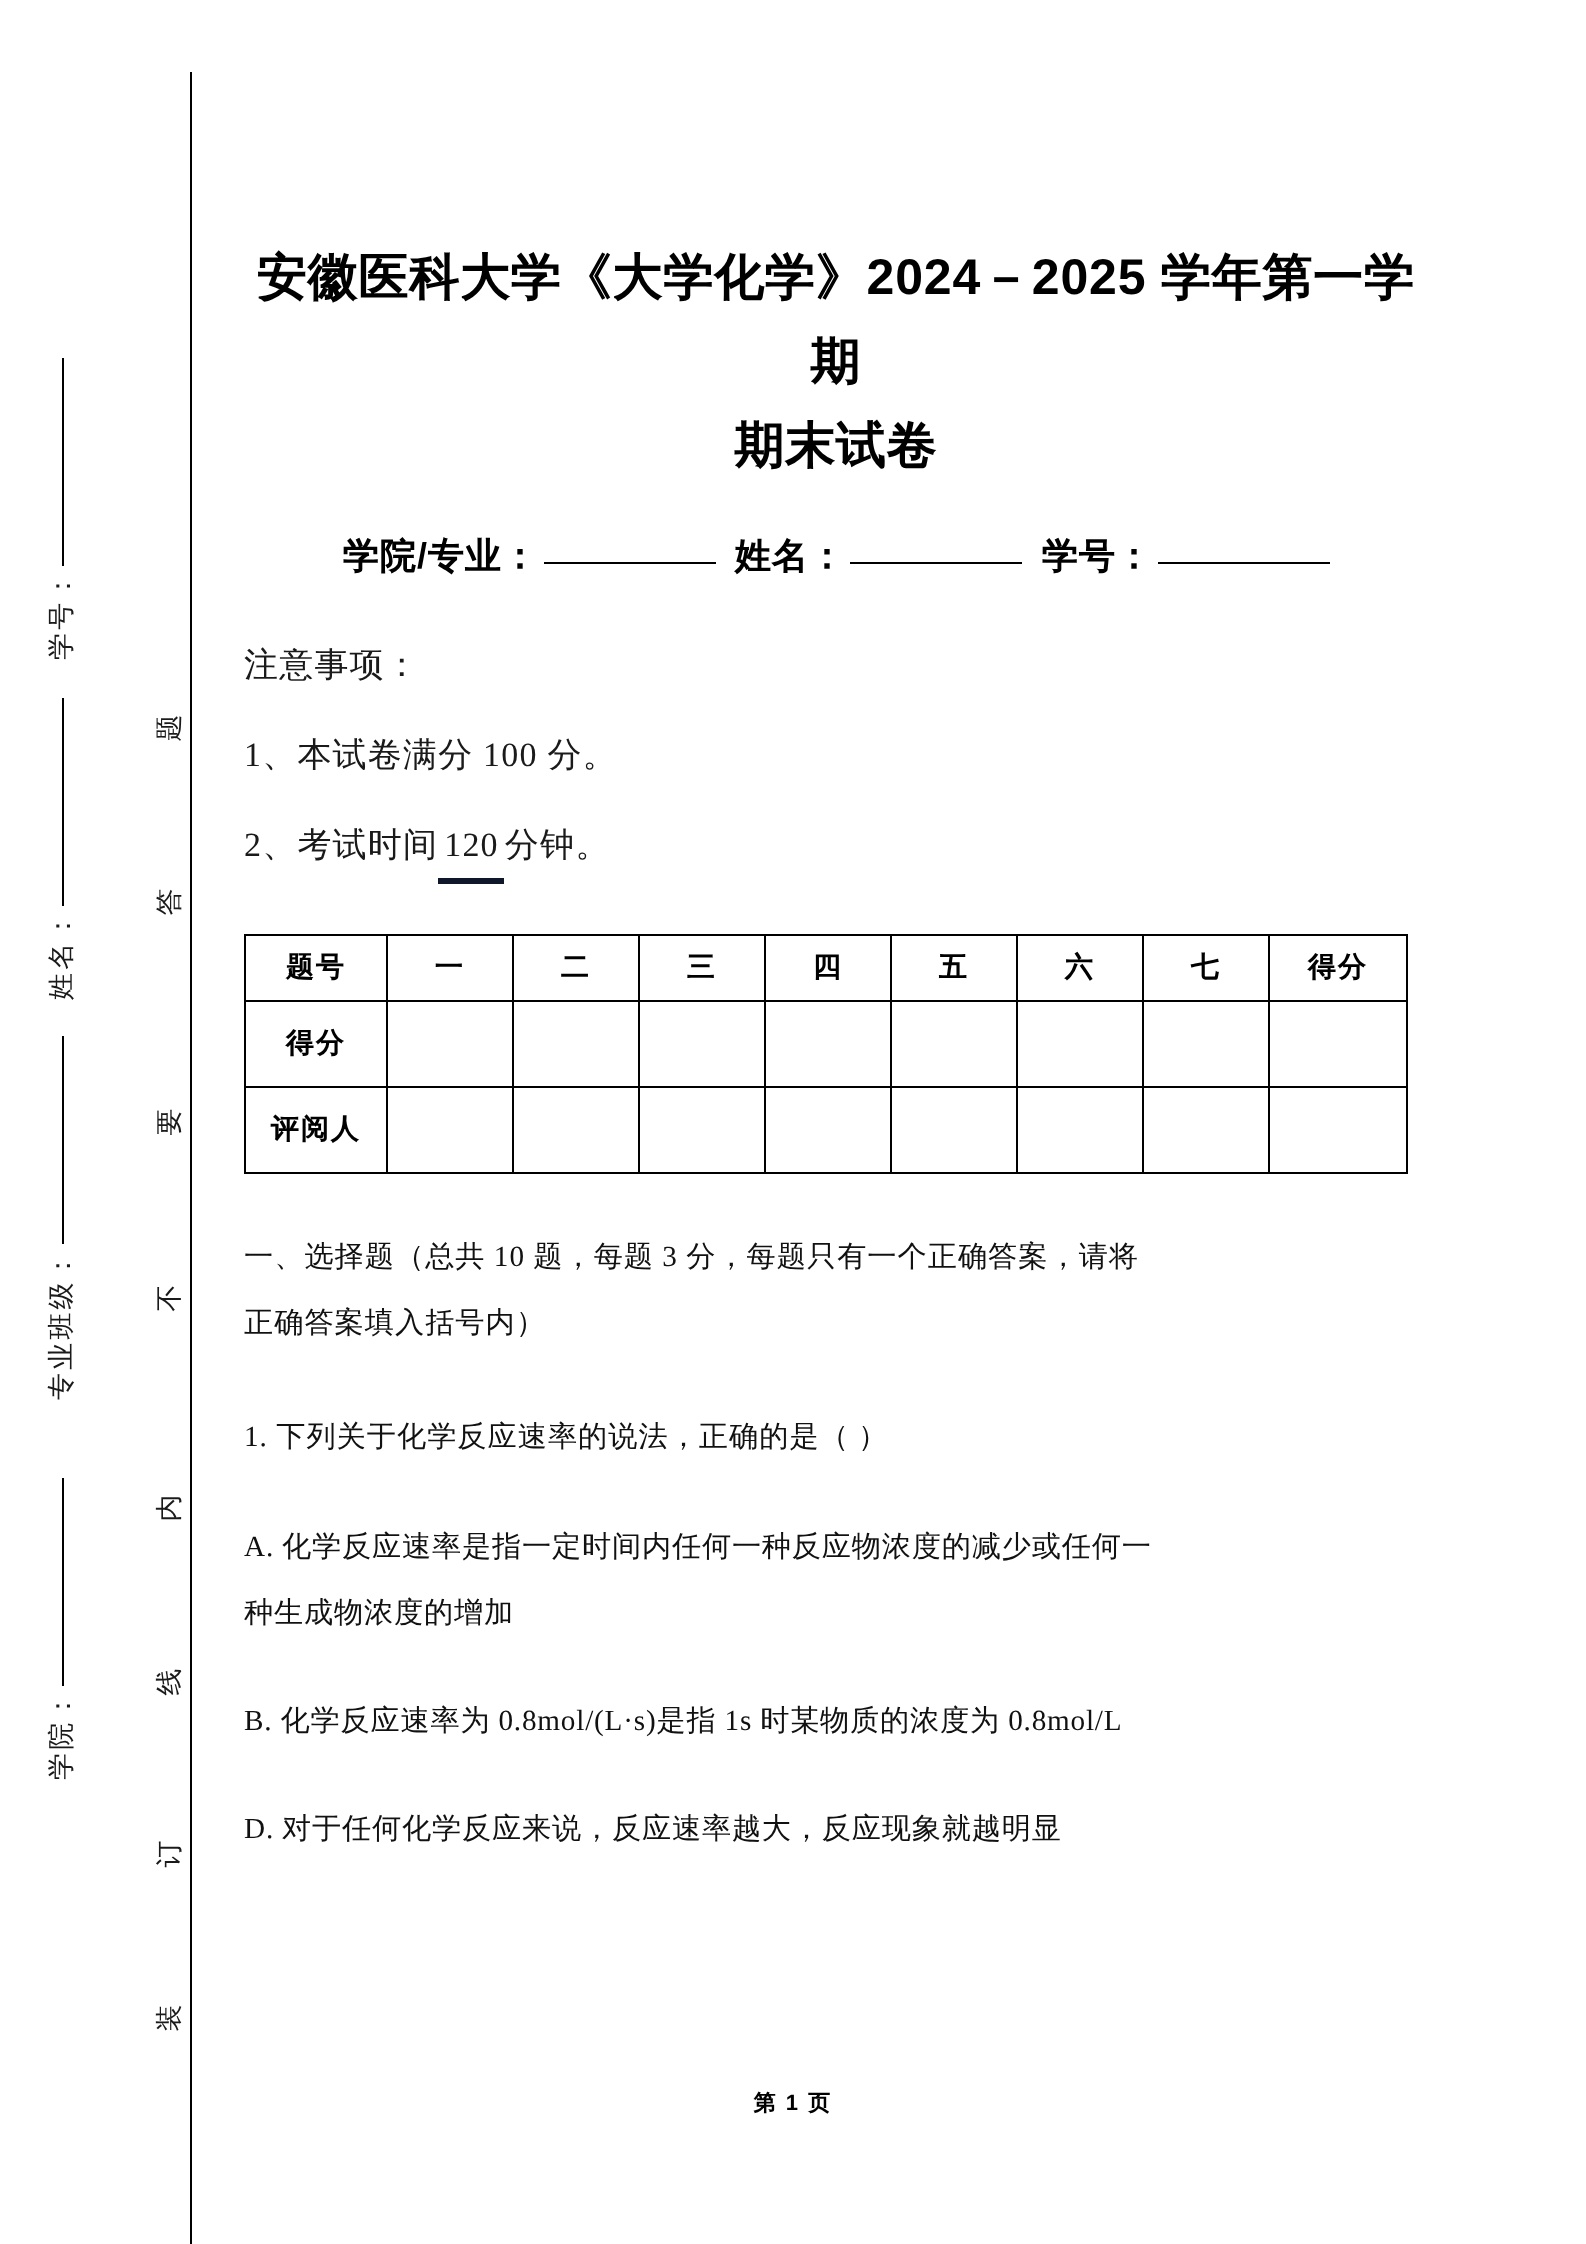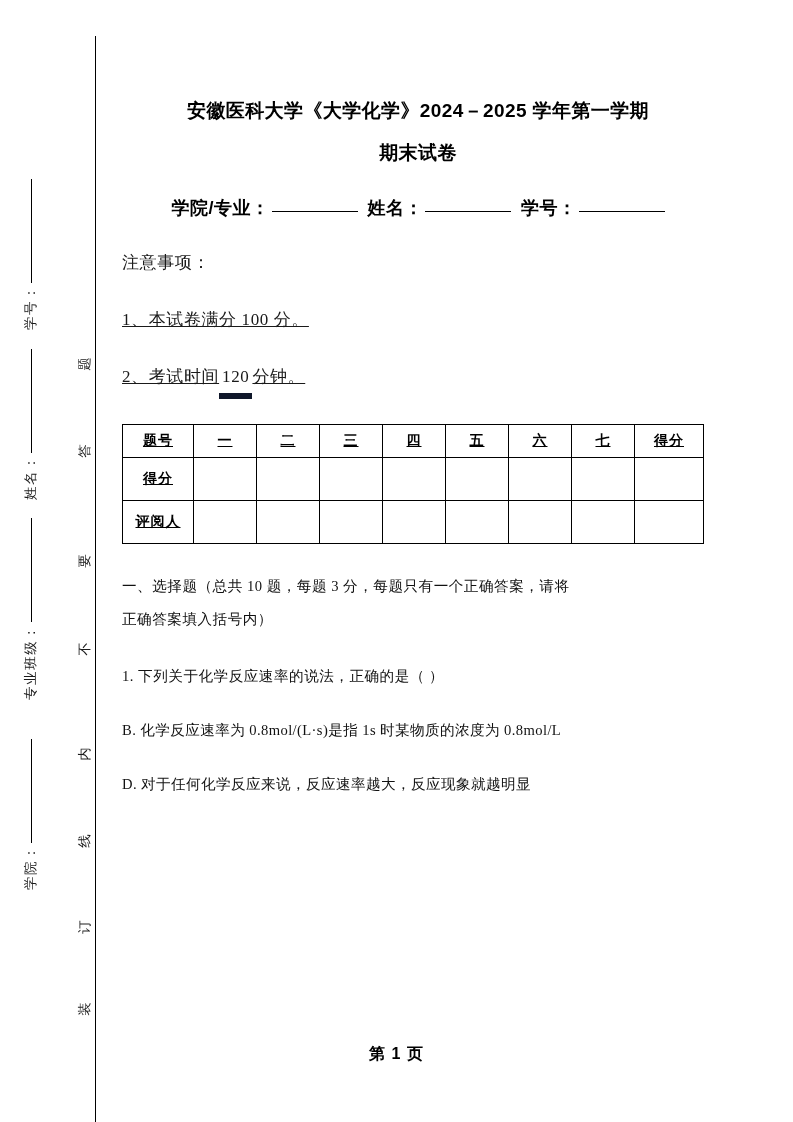--- a/index.html
+++ b/index.html
@@ -68,22 +68,22 @@
   #sheet {
     position: absolute;
     left: 122px;
     top: 0;
     width: 592px;
     height: 1122px;
   }
 
   #exam-title {
     margin: 0;
-    padding-top: 90px;
-    font-size: 19px;
+    padding-top: 118px;
+    font-size: 25px;
     font-weight: bold;
     line-height: 42px;
     text-align: center;
     letter-spacing: 0.4px;
     font-family: "Liberation Sans", "DejaVu Sans", sans-serif;
   }
   #exam-title .line2 { display: block; }
 
   #student-fields {
     margin-top: 22px;
@@ -104,35 +104,34 @@
   #student-fields .blank.last { margin-right: 0; }
 
   .para {
     margin: 0;
     font-size: 17px;
     line-height: 33px;
     letter-spacing: 0.6px;
     color: #1a1a1a;
   }
   .para.gap-lg { margin-top: 26px; }
-  .para.gap-md { margin-top: 24px; text-decoration: underline; }
+  .para.gap-md { margin-top: 12px; }
 
   .inline-blank {
     display: inline-block;
-    border-bottom: 6px solid #0f172a;
+    border-bottom: 3px solid #0f172a;
     padding: 0 3px;
   }
 
   
   #score-table {
     margin-top: 25px;
     border-collapse: collapse;
     width: 566px;
     table-layout: fixed;
-    text-decoration: underline;
   }
   #score-table td {
     border: 1.3px solid #000;
     height: 30px;
     text-align: center;
     vertical-align: middle;
     font-size: 14px;
     font-weight: bold;
     font-family: "Liberation Sans", "DejaVu Sans", sans-serif;
     letter-spacing: 1px;
@@ -168,21 +167,21 @@
   }
   .option.tight { margin-top: 21px; }
 
   
   #page-footer {
     position: absolute;
     left: 0;
     top: 1044px;
     width: 793px;
     text-align: center;
-    font-size: 16px;
+    font-size: 11px;
     font-weight: bold;
     letter-spacing: 1px;
     font-family: "Liberation Sans", "DejaVu Sans", sans-serif;
   }
 </style>
 </head>
 <body>
 
 <div id="seal-margin">
 
@@ -268,20 +267,24 @@
     </tbody>
   </table>
 
   <div id="section-heading">
     <div>一、选择题（总共 10 题，每题 3 分，每题只有一个正确答案，请将</div>
     <div>正确答案填入括号内）</div>
   </div>
 
   <div class="question-stem">1. 下列关于化学反应速率的说法，正确的是（   ）</div>
 
+  <div class="option">
+    <div>A. 化学反应速率是指一定时间内任何一种反应物浓度的减少或任何一</div>
+    <div>种生成物浓度的增加</div>
+  </div>
 
   <div class="option tight">B. 化学反应速率为 0.8mol/(L·s)是指 1s 时某物质的浓度为 0.8mol/L</div>
 
 
   <div class="option tight">D. 对于任何化学反应来说，反应速率越大，反应现象就越明显</div>
 
 </div>
 
 <div id="page-footer">
   <span>第 1 页</span>

